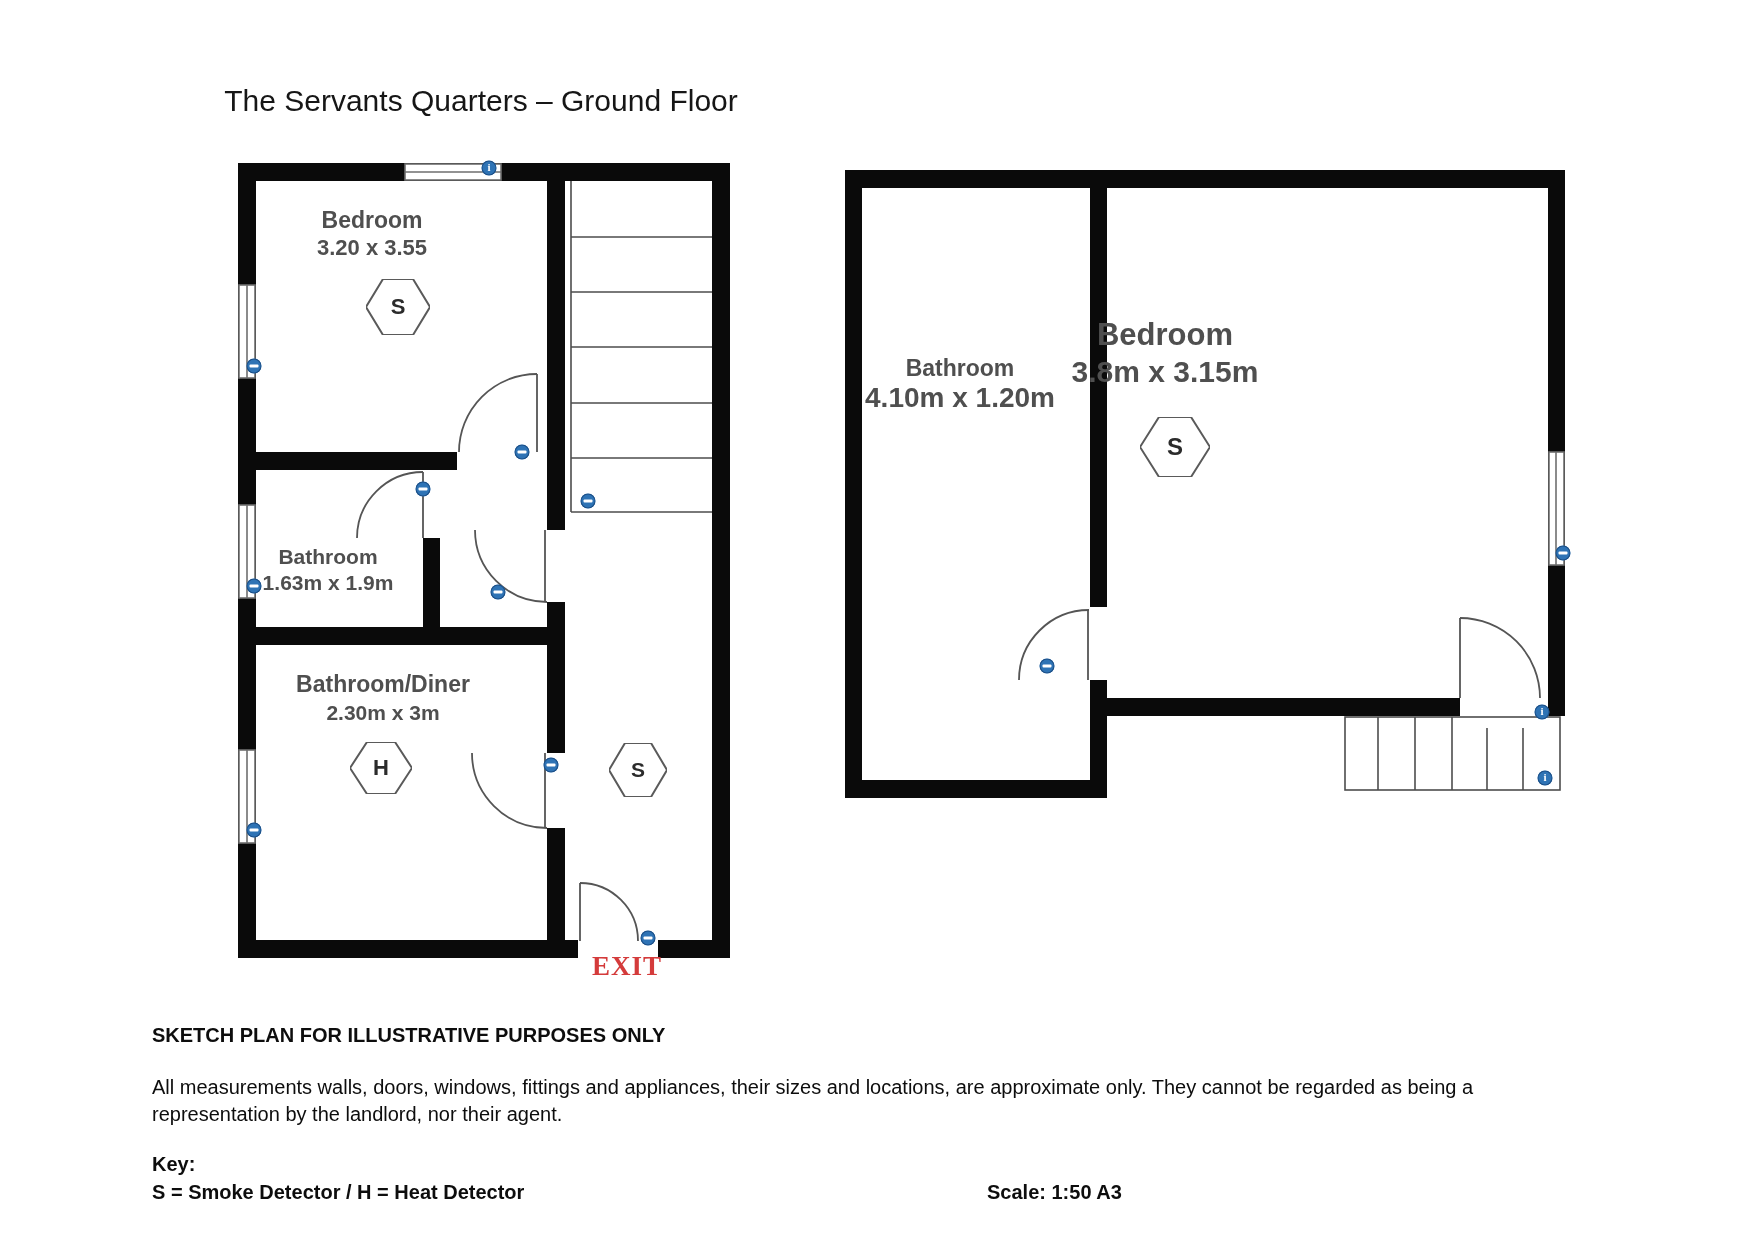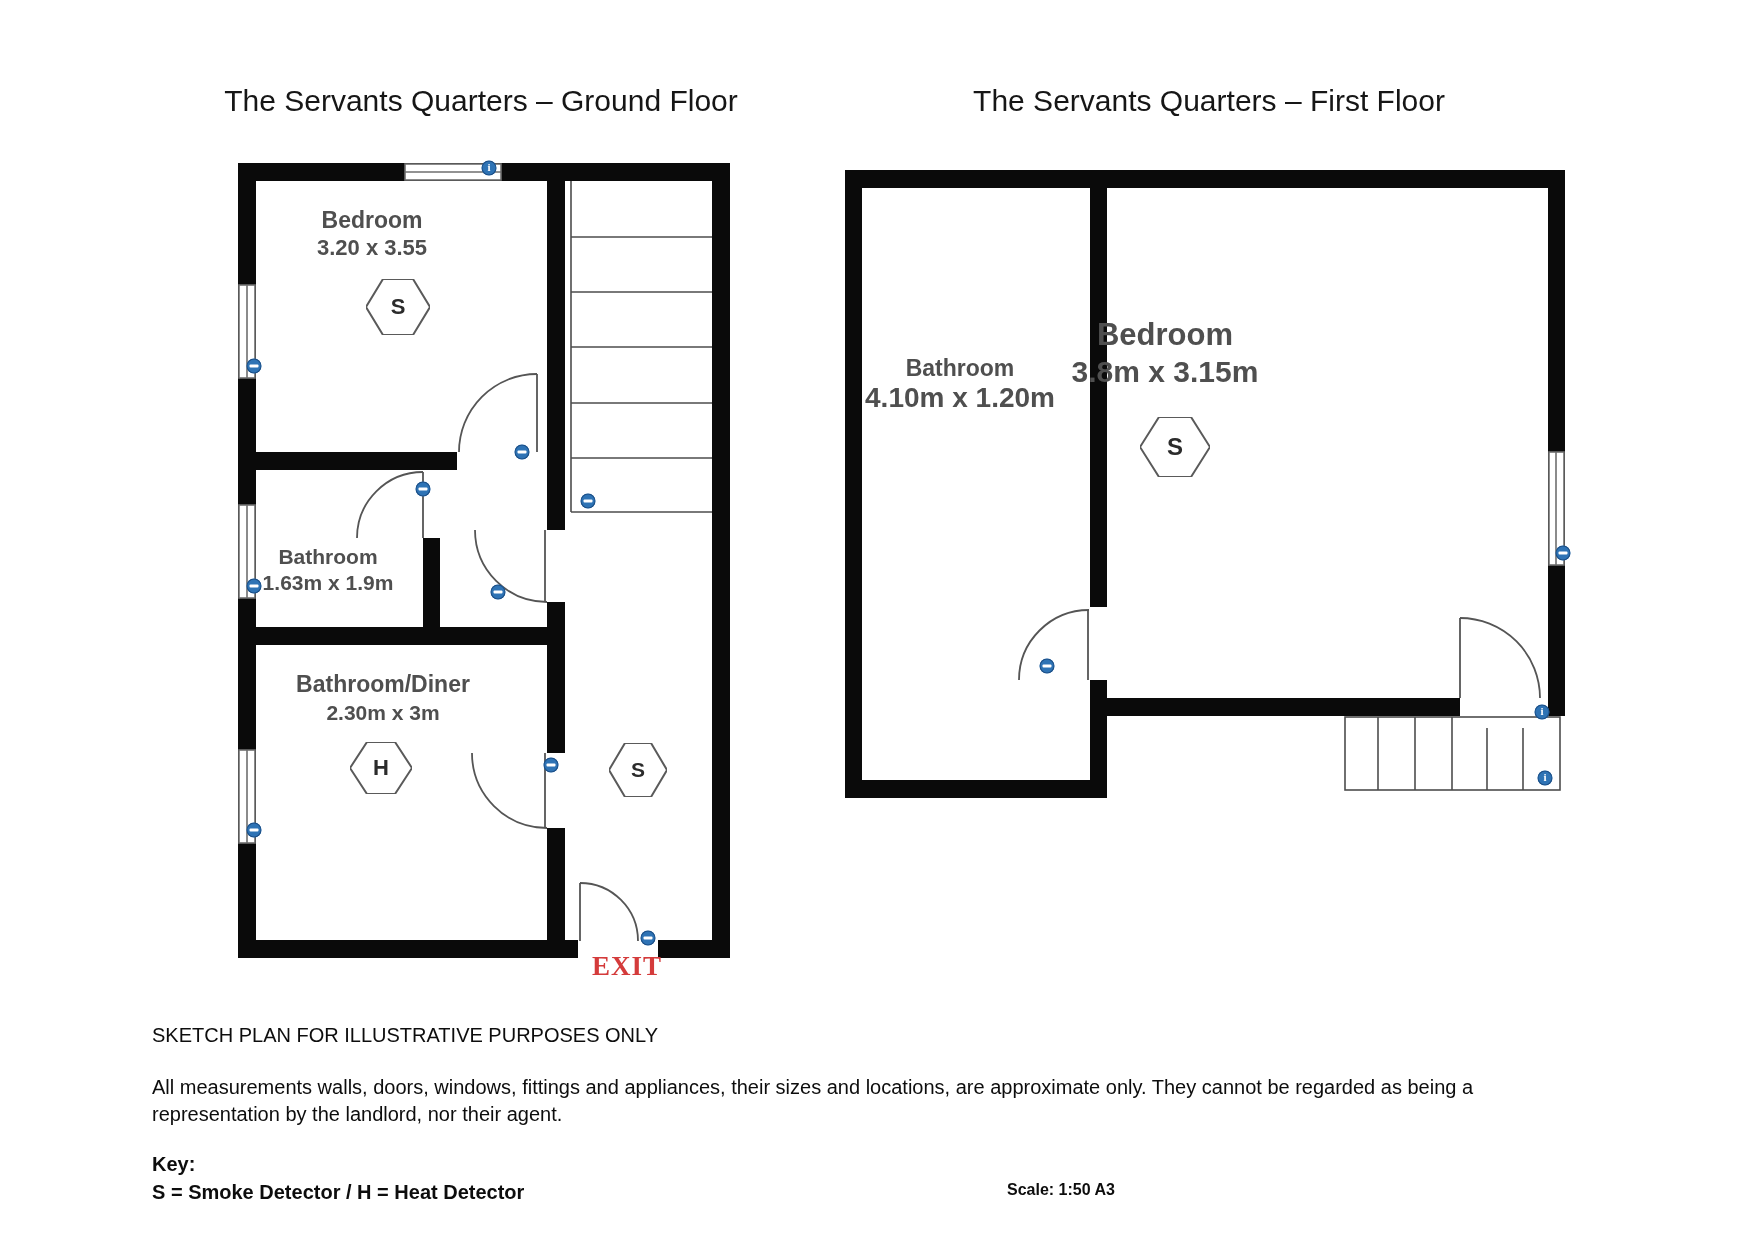--- a/index.html
+++ b/index.html
@@ -25,21 +25,20 @@
   .exit-text{position:absolute;transform:translate(-50%,-50%);font-family:"Liberation Serif",serif;
        font-weight:bold;font-size:27px;color:#d43b3b;letter-spacing:1px;}
   .foot{position:absolute;color:#0d0d0d;}
 </style>
 </head>
 <body>
 
 <div id="page">
 
   <div class="title" style="left:481px;top:101px;">The Servants Quarters – Ground Floor</div>
-  <div class="title" style="left:1209px;top:101px;">The Servants Quarters – First Floor</div>
 
   <div>
     <div class="wall" style="left:238px;top:163px;width:492px;height:18px;"></div>
     <div class="wall" style="left:238px;top:163px;width:18px;height:795px;"></div>
     <div class="wall" style="left:712px;top:163px;width:18px;height:795px;"></div>
     <div class="wall" style="left:238px;top:940px;width:340px;height:18px;"></div>
     <div class="wall" style="left:658px;top:940px;width:72px;height:18px;"></div>
 
     <div class="wall" style="left:547px;top:181px;width:18px;height:349px;"></div>
     <div class="wall" style="left:547px;top:602px;width:18px;height:151px;"></div>
@@ -171,19 +170,19 @@
         <polygon points="0,30 19,0 51,0 70,30 51,60 19,60" fill="#fff" stroke="#5a5a5a" stroke-width="2"></polygon>
       </svg>
     <span class="hex-letter" style="font-size:24px;">S</span>
   </div>
 
   <div class="dot dash" style="left:1047px;top:666px;"></div>
   <div class="dot dash" style="left:1563px;top:553px;"></div>
   <div class="dot info" style="left:1542px;top:712px;"></div>
   <div class="dot info" style="left:1545px;top:778px;"></div>
 
-  <div class="foot" style="left:152px;top:1024px;font-size:20px;font-weight:normal;">SKETCH PLAN FOR ILLUSTRATIVE PURPOSES ONLY</div>
+  <div class="foot" style="left:152px;top:1024px;font-size:20px;font-weight:bold;">SKETCH PLAN FOR ILLUSTRATIVE PURPOSES ONLY</div>
   <div class="foot" style="left:152px;top:1074px;width:1395px;font-size:20px;line-height:27px;">All measurements walls, doors, windows, fittings and appliances, their sizes and locations, are approximate only. They cannot be regarded as being a representation by the landlord, nor their agent.</div>
   <div class="foot" style="left:152px;top:1153px;font-size:20px;font-weight:bold;">Key:</div>
   <div class="foot" style="left:152px;top:1181px;font-size:20px;font-weight:bold;">S = Smoke Detector / H = Heat Detector</div>
-  <div class="foot" style="left:987px;top:1181px;font-size:16px;font-weight:bold;margin-left:20px;">Scale: 1:50 A3</div>
+  <div class="foot" style="left:987px;top:1181px;font-size:20px;font-weight:bold;">Scale: 1:50 A3</div>
 
 </div>
 
 </body></html>

